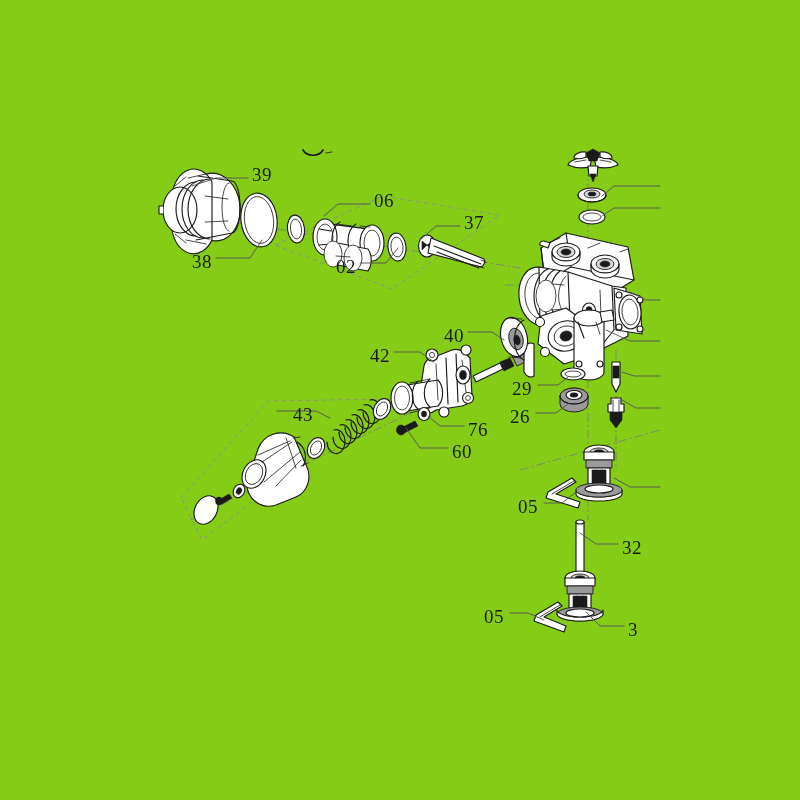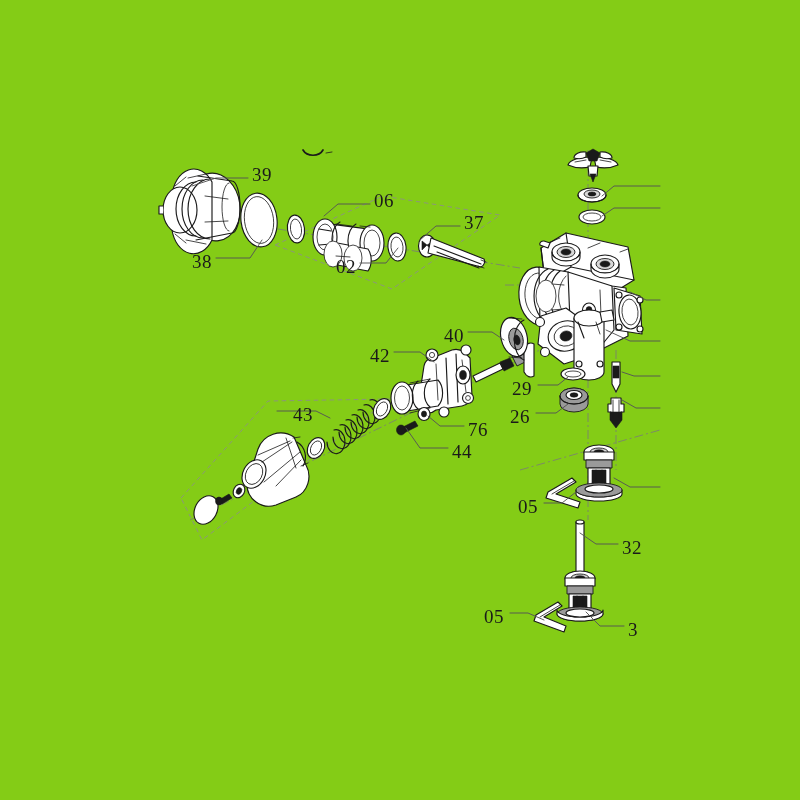--- a/index.html
+++ b/index.html
@@ -398,21 +398,21 @@
   <div id="labels">
       <div class="lbl" style="left: 252px; top: 165px;">39</div>
       <div class="lbl" style="left: 374px; top: 191px;">06</div>
       <div class="lbl" style="left: 464px; top: 213px;">37</div>
       <div class="lbl" style="left: 192px; top: 252px;">38</div>
       <div class="lbl" style="left: 336px; top: 257px;">02</div>
       <div class="lbl" style="left: 444px; top: 326px; text-align: right;">40</div>
       <div class="lbl" style="left: 370px; top: 346px;">42</div>
       <div class="lbl" style="left: 253px; top: 405px; margin-left: 40px;">43</div>
       <div class="lbl" style="left: 468px; top: 420px;">76</div>
-      <div class="lbl" style="left: 452px; top: 442px;">44</div>
+      <div class="lbl" style="left: 452px; top: 442px;">60</div>
       <div class="lbl" style="left: 512px; top: 379px;">29</div>
       <div class="lbl" style="left: 510px; top: 407px;">26</div>
       <div class="lbl" style="left: 518px; top: 497px;">05</div>
       <div class="lbl" style="left: 622px; top: 538px;">32</div>
       <div class="lbl" style="left: 484px; top: 607px;">05</div>
       <div class="lbl" style="left: 628px; top: 620px;">3</div>
     </div>
 
 </div>
 

